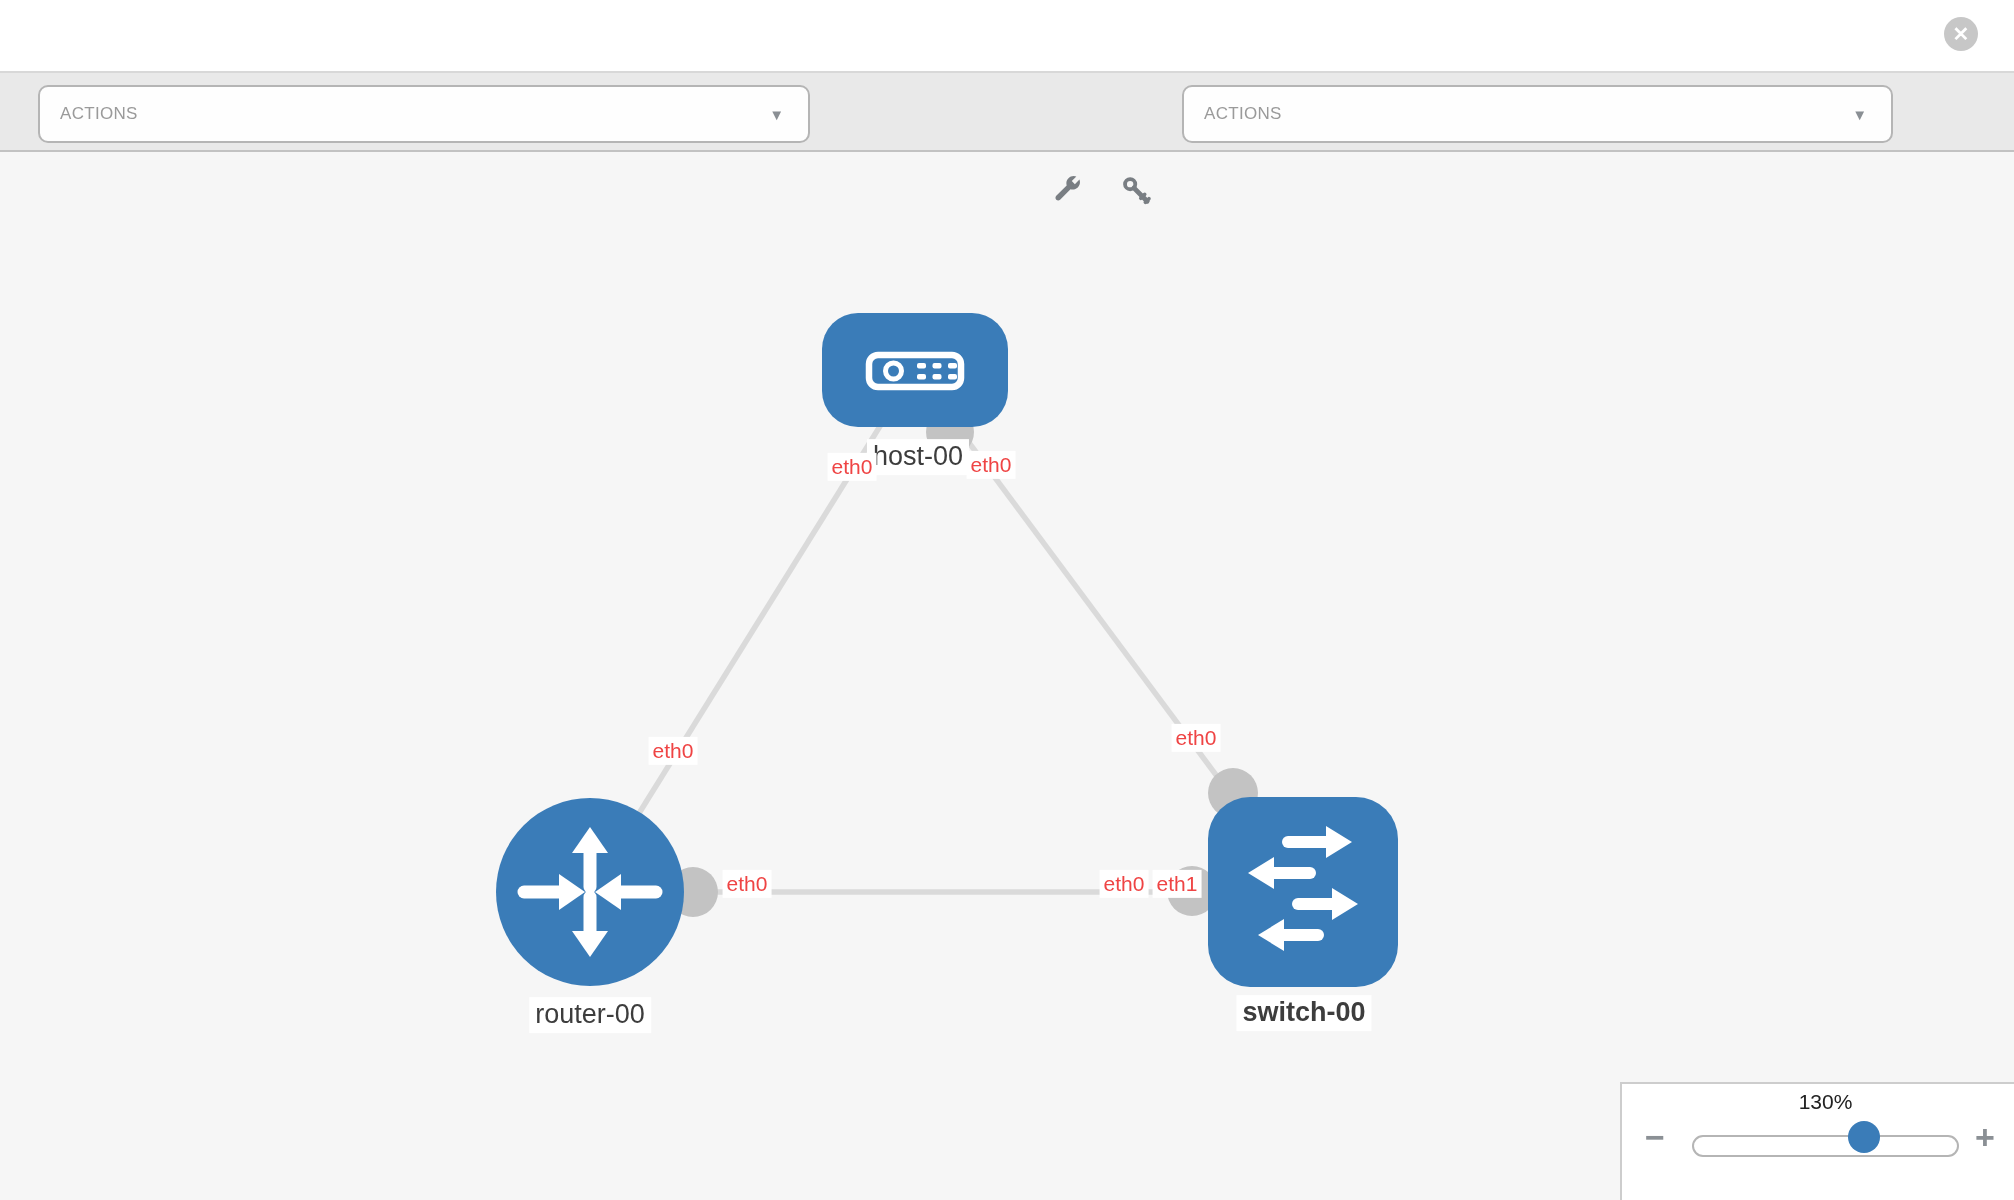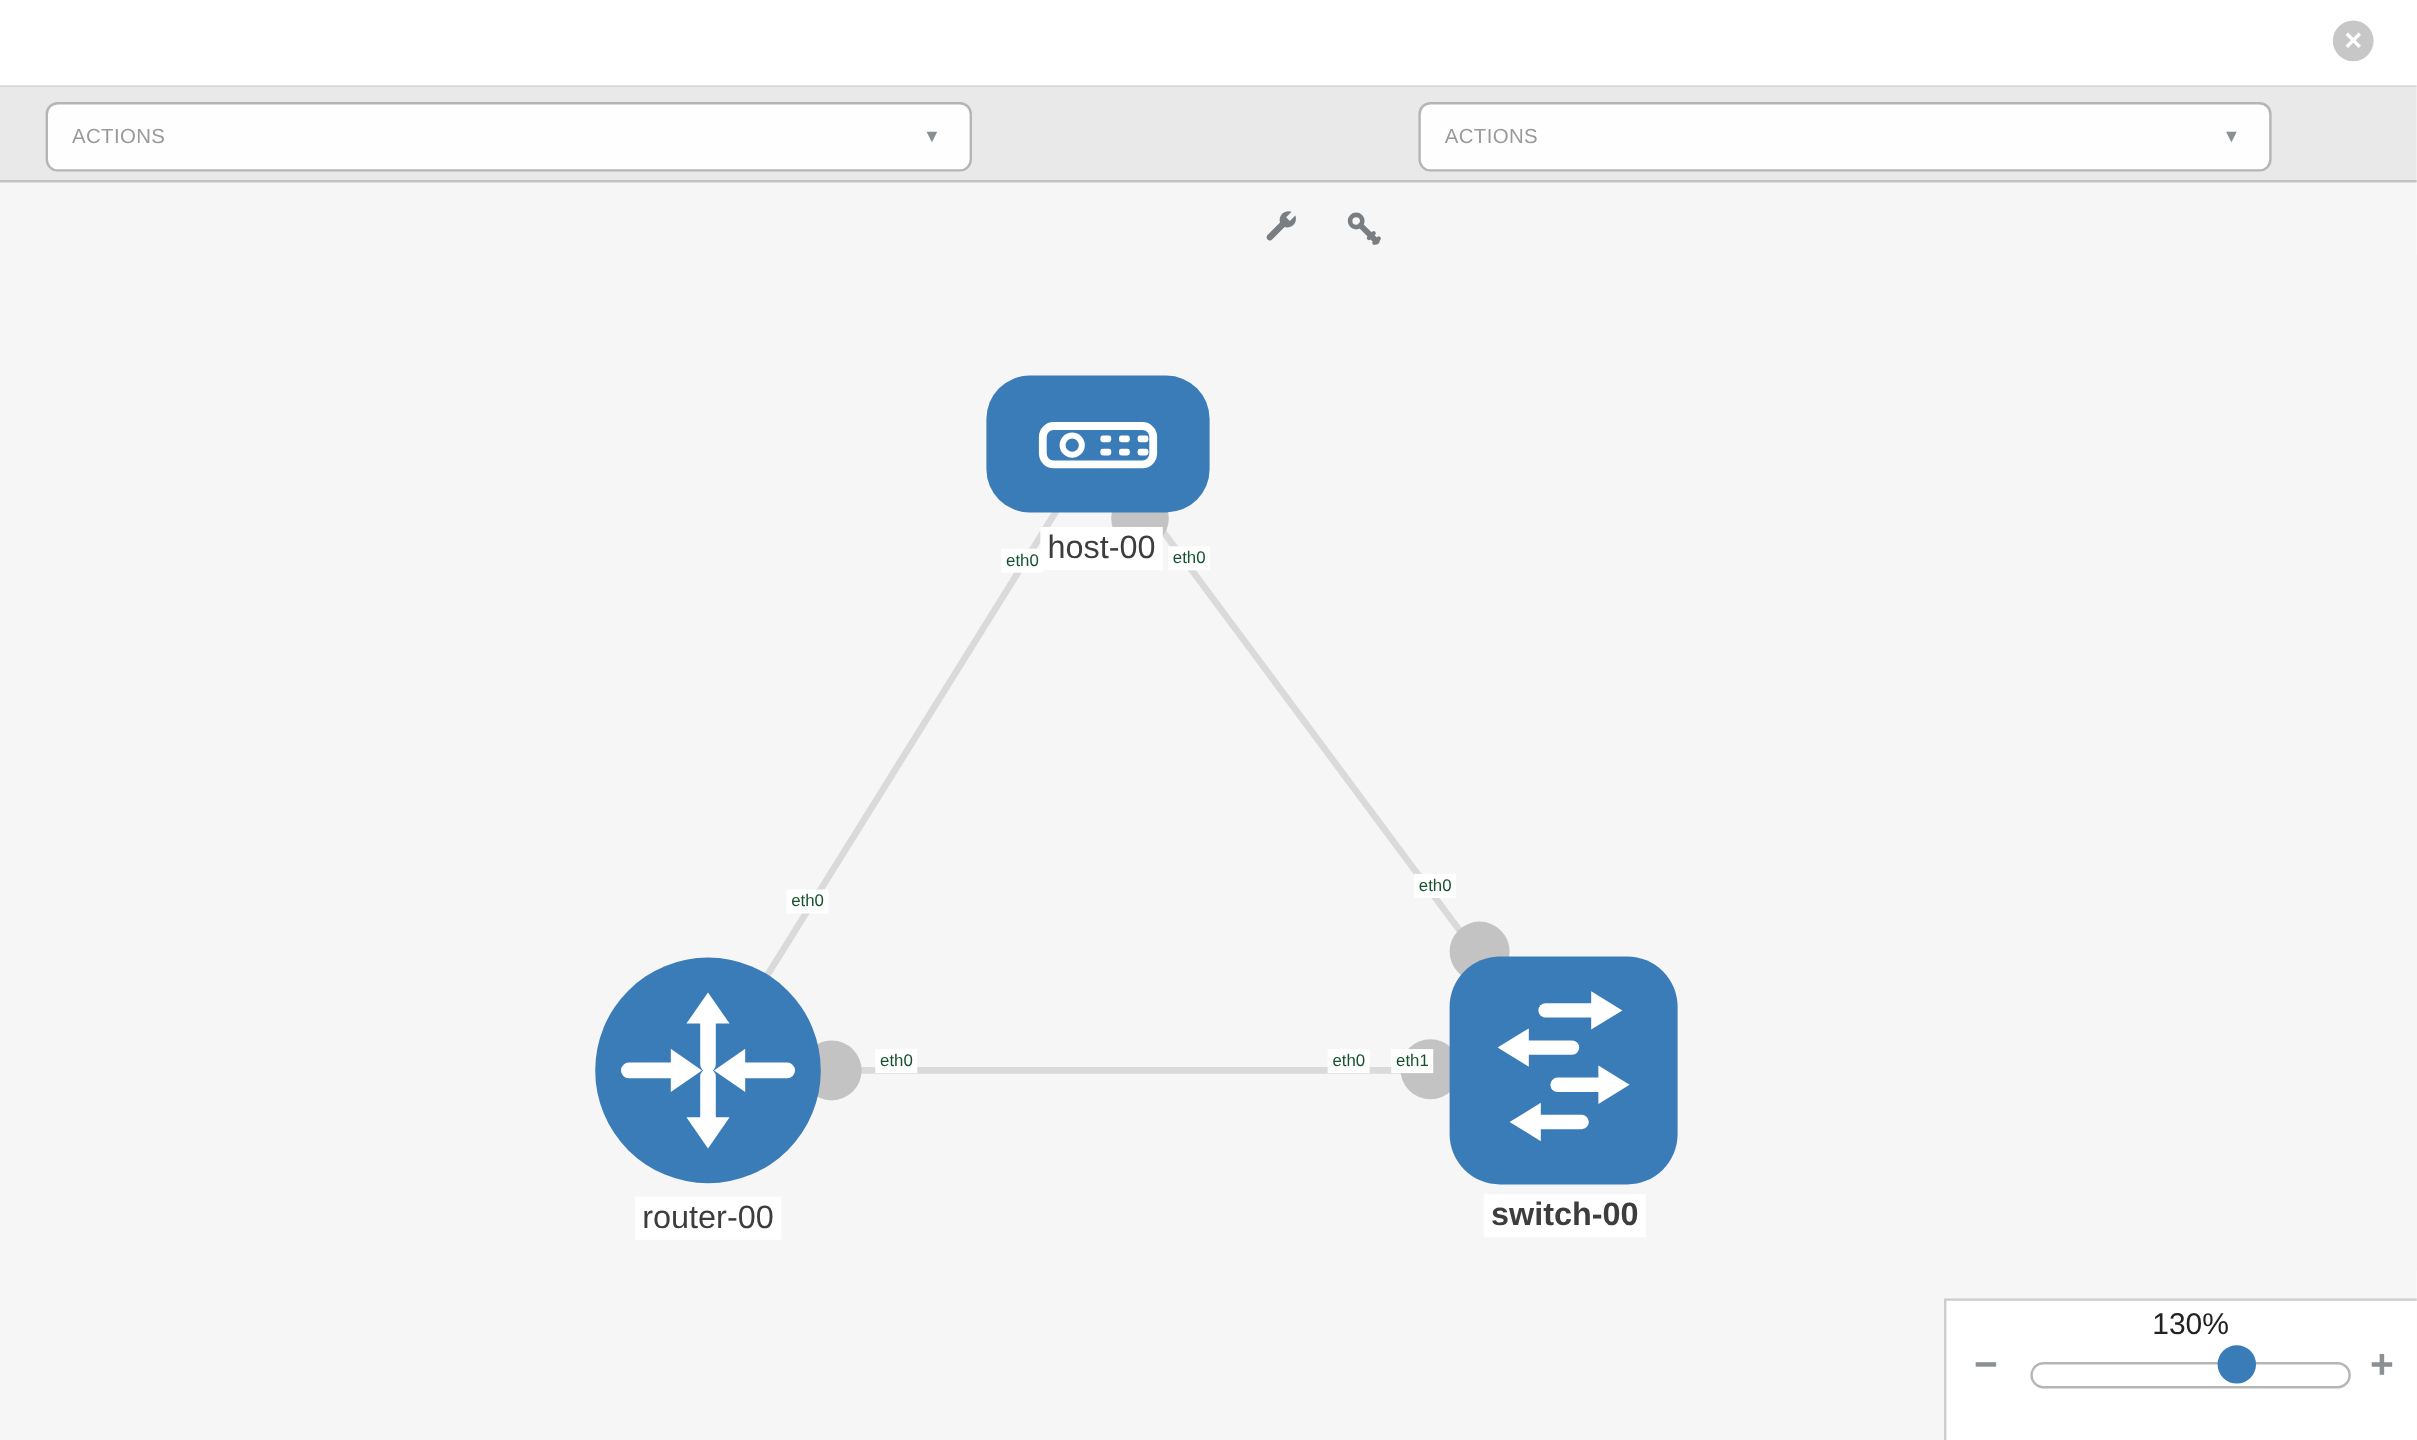--- a/index.html
+++ b/index.html
@@ -29,30 +29,30 @@
   .tool-icon-btn { position:absolute; top:98px; width:42px; height:42px; display:flex;
                    align-items:center; justify-content:center; cursor:pointer; }
   .wrench-btn { left:1046px; }
   .key-btn    { left:1115px; }
 
   
   .canvas { position:absolute; left:0; top:152px; width:2014px; height:1048px;
             background:#f6f6f6; overflow:hidden; }
   .canvas svg.topo { position:absolute; left:0; top:0; z-index:1; }
 
-  .chip { position:absolute; transform:translate(-50%,-50%); background:#fff; color:#14532d;
-          font-size:14px; line-height:1.25; padding:1px 4px; white-space:nowrap; z-index:2; }
+  .chip { position:absolute; transform:translate(-50%,-50%); background:#fff; color:#ef4444;
+          font-size:21px; line-height:1.25; padding:1px 4px; white-space:nowrap; z-index:2; }
   .chip.name { font-size:27px; color:#3d3d3d; padding:1px 6px;text-align:center; }
   .chip.over { z-index:3; }
 
   
   .zoom-panel { position:absolute; left:1620px; top:1082px; width:400px; height:124px;
                 background:#fff; border:2px solid #cdcdcd; z-index:6; }
   .zoom-level { position:absolute; left:70px; top:6px; width:267px; text-align:center;
-                font-size:25px; color:#222; }
+                font-size:21px; color:#222; }
   .zoom-minus, .zoom-plus { position:absolute; top:38px; width:30px; height:30px; display:flex;
                 align-items:center; justify-content:center; font-size:34px; font-weight:bold;
                 color:#8b9095; cursor:pointer; }
   .zoom-minus { left:18px; }
   .zoom-plus  { left:348px; }
   .zoom-track { position:absolute; left:70px; top:51px; width:267px; height:22px;
                 background:#fff; border:2px solid #b5b5b5; border-radius:12px; cursor:pointer; }
   .zoom-thumb { position:absolute; left:226px; top:37px; width:32px; height:32px; border-radius:50%;
                 background:#3a7cb8; cursor:grab; }
 </style>

